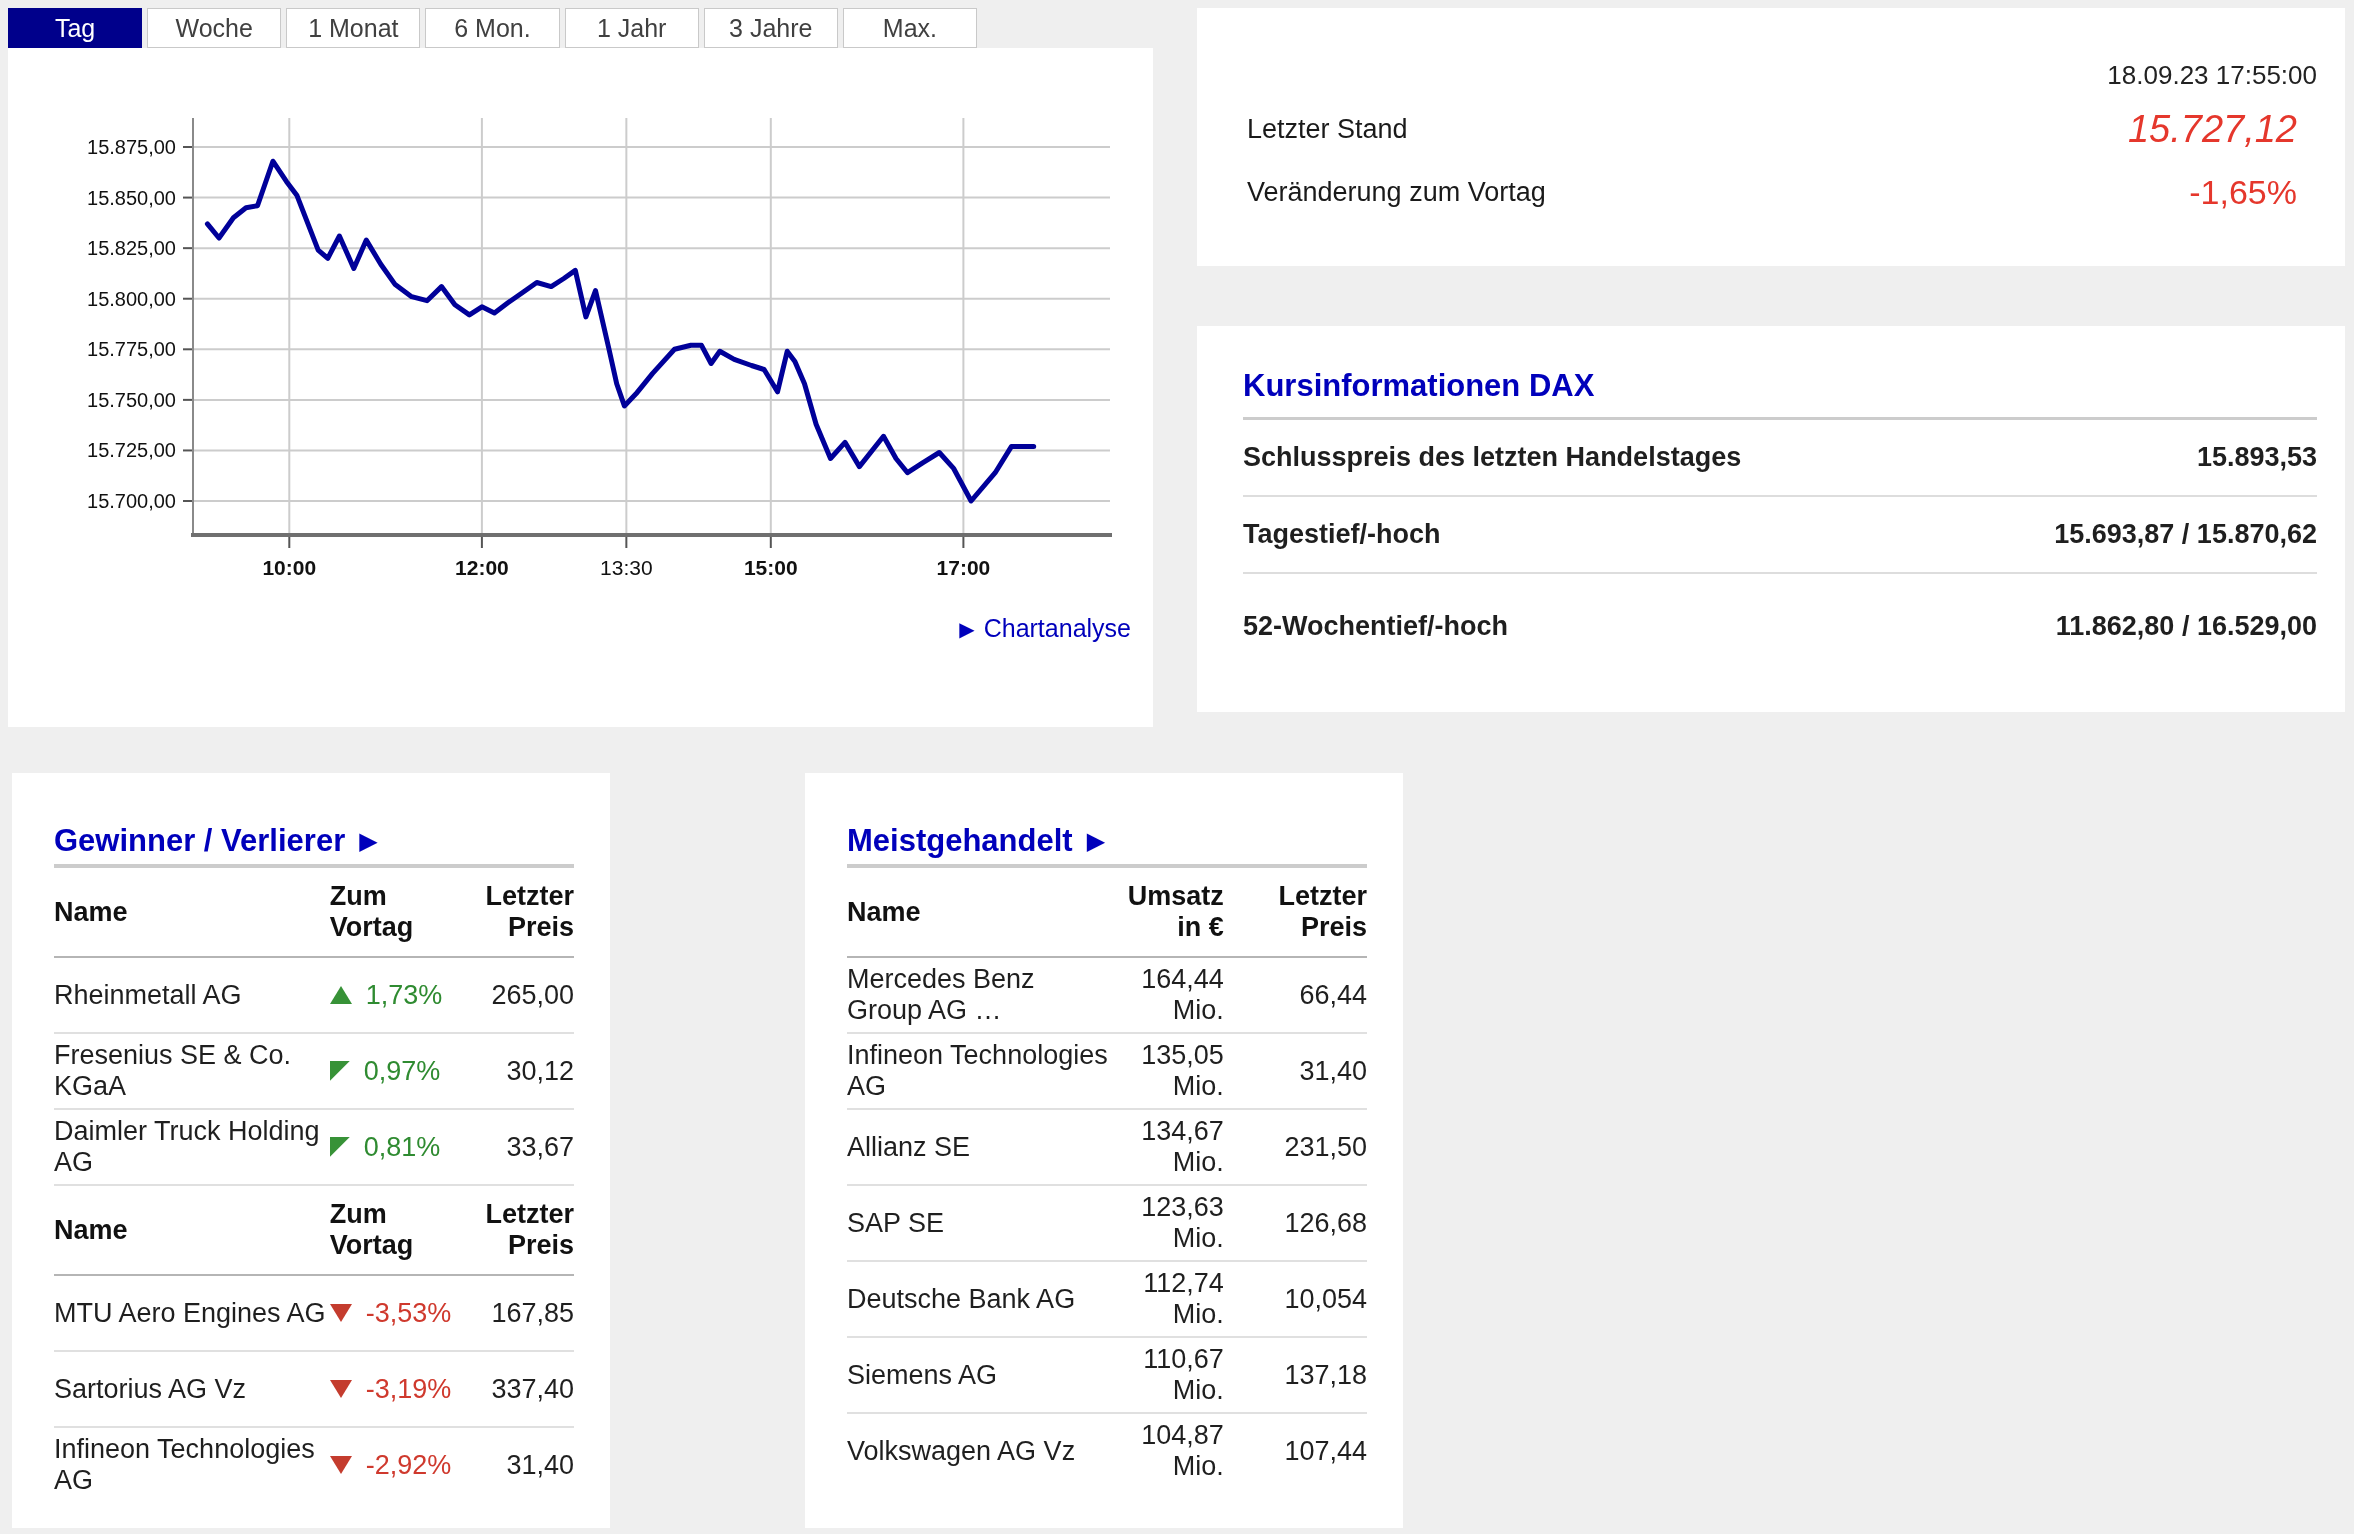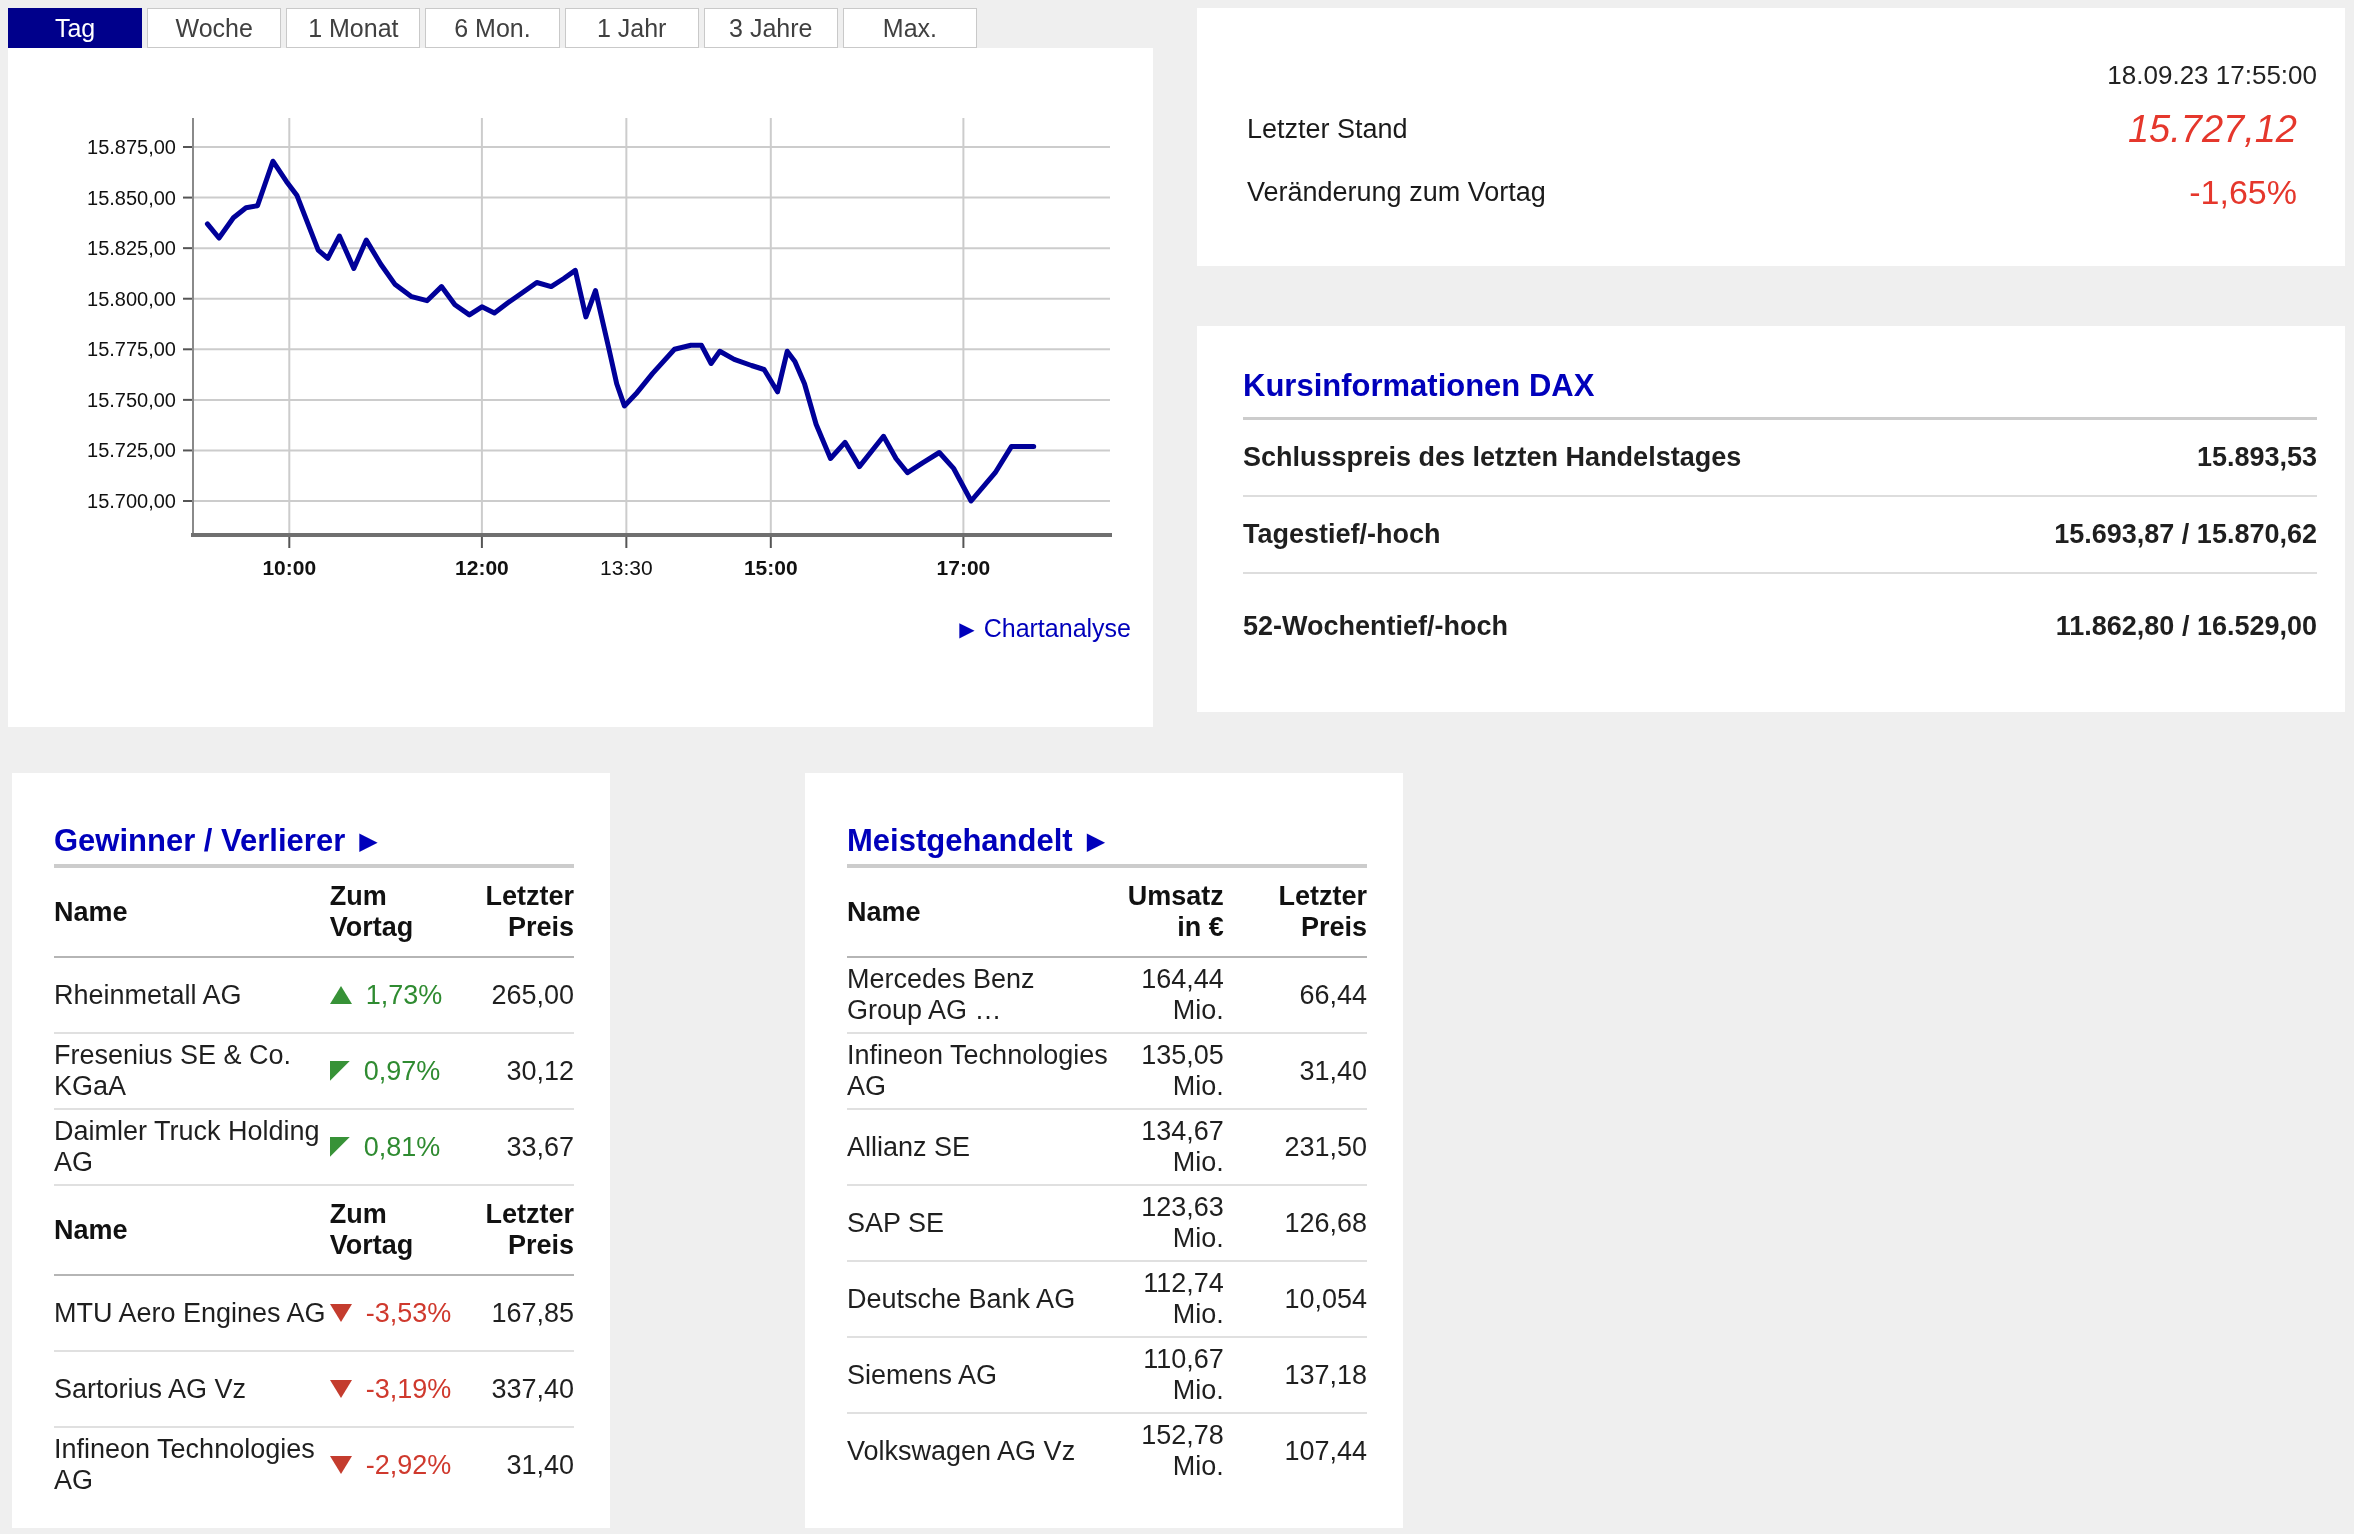--- a/index.html
+++ b/index.html
@@ -269,19 +269,19 @@
           <div class="cell c1">112,74 Mio.</div>
           <div class="cell c2">10,054</div>
         </div>
         <div class="trow">
           <div class="cell c0">Siemens AG</div>
           <div class="cell c1">110,67 Mio.</div>
           <div class="cell c2">137,18</div>
         </div>
         <div class="trow">
           <div class="cell c0">Volkswagen AG Vz</div>
-          <div class="cell c1">152,78 Mio.</div>
+          <div class="cell c1">104,87 Mio.</div>
           <div class="cell c2">107,44</div>
         </div>
       </div>
   </section>
 
 </div>
 
 </body></html>

